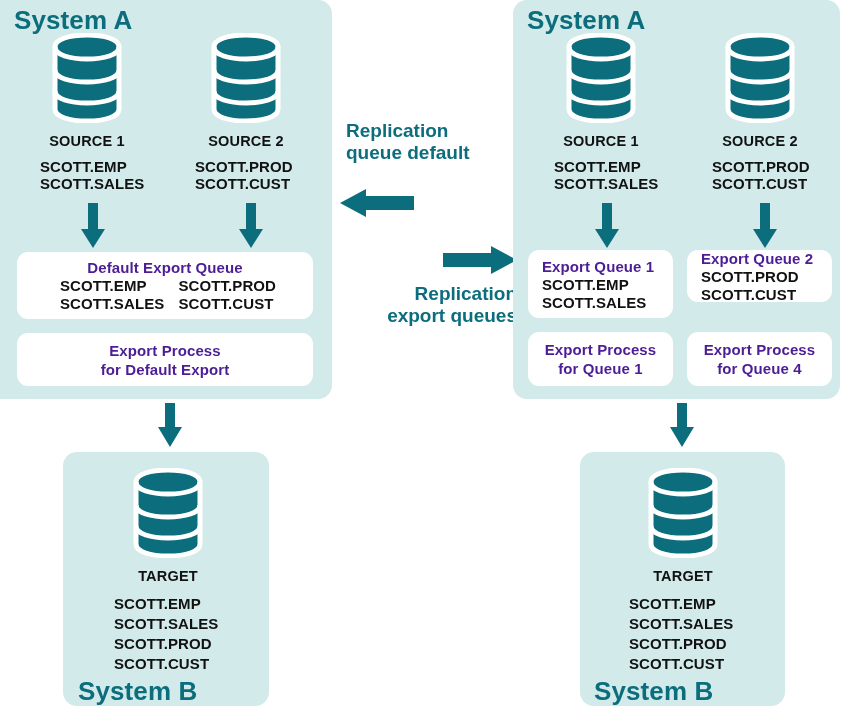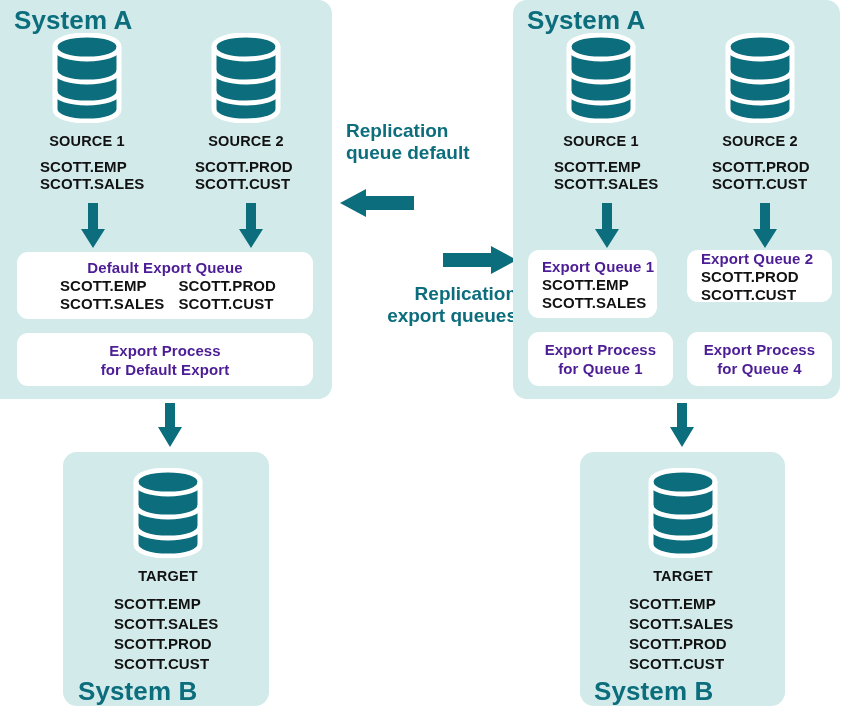--- a/index.html
+++ b/index.html
@@ -260,21 +260,21 @@
     <svg viewBox="0 0 26 46" xmlns="http://www.w3.org/2000/svg">
       <polygon points="8,0 18,0 18,26 25,26 13,45 1,26 8,26" fill="#0c6e7d"></polygon>
     </svg>
   </div>
   <div class="arrow" style="left:752px;top:203px;width:26px;height:46px;">
     <svg viewBox="0 0 26 46" xmlns="http://www.w3.org/2000/svg">
       <polygon points="8,0 18,0 18,26 25,26 13,45 1,26 8,26" fill="#0c6e7d"></polygon>
     </svg>
   </div>
 
-  <div class="wbox named" style="left:528px;top:250px;width:129px;height:68px;">
+  <div class="wbox named" style="left:528px;top:250px;width:145px;height:68px;">
     <div class="hdr">Export Queue 1</div>
     <div class="body">
       <div>SCOTT.EMP</div>
       <div>SCOTT.SALES</div>
     </div>
   </div>
 
   <div class="wbox named" style="left:687px;top:250px;width:145px;height:52px;">
     <div class="hdr">Export Queue 2</div>
     <div class="body">

